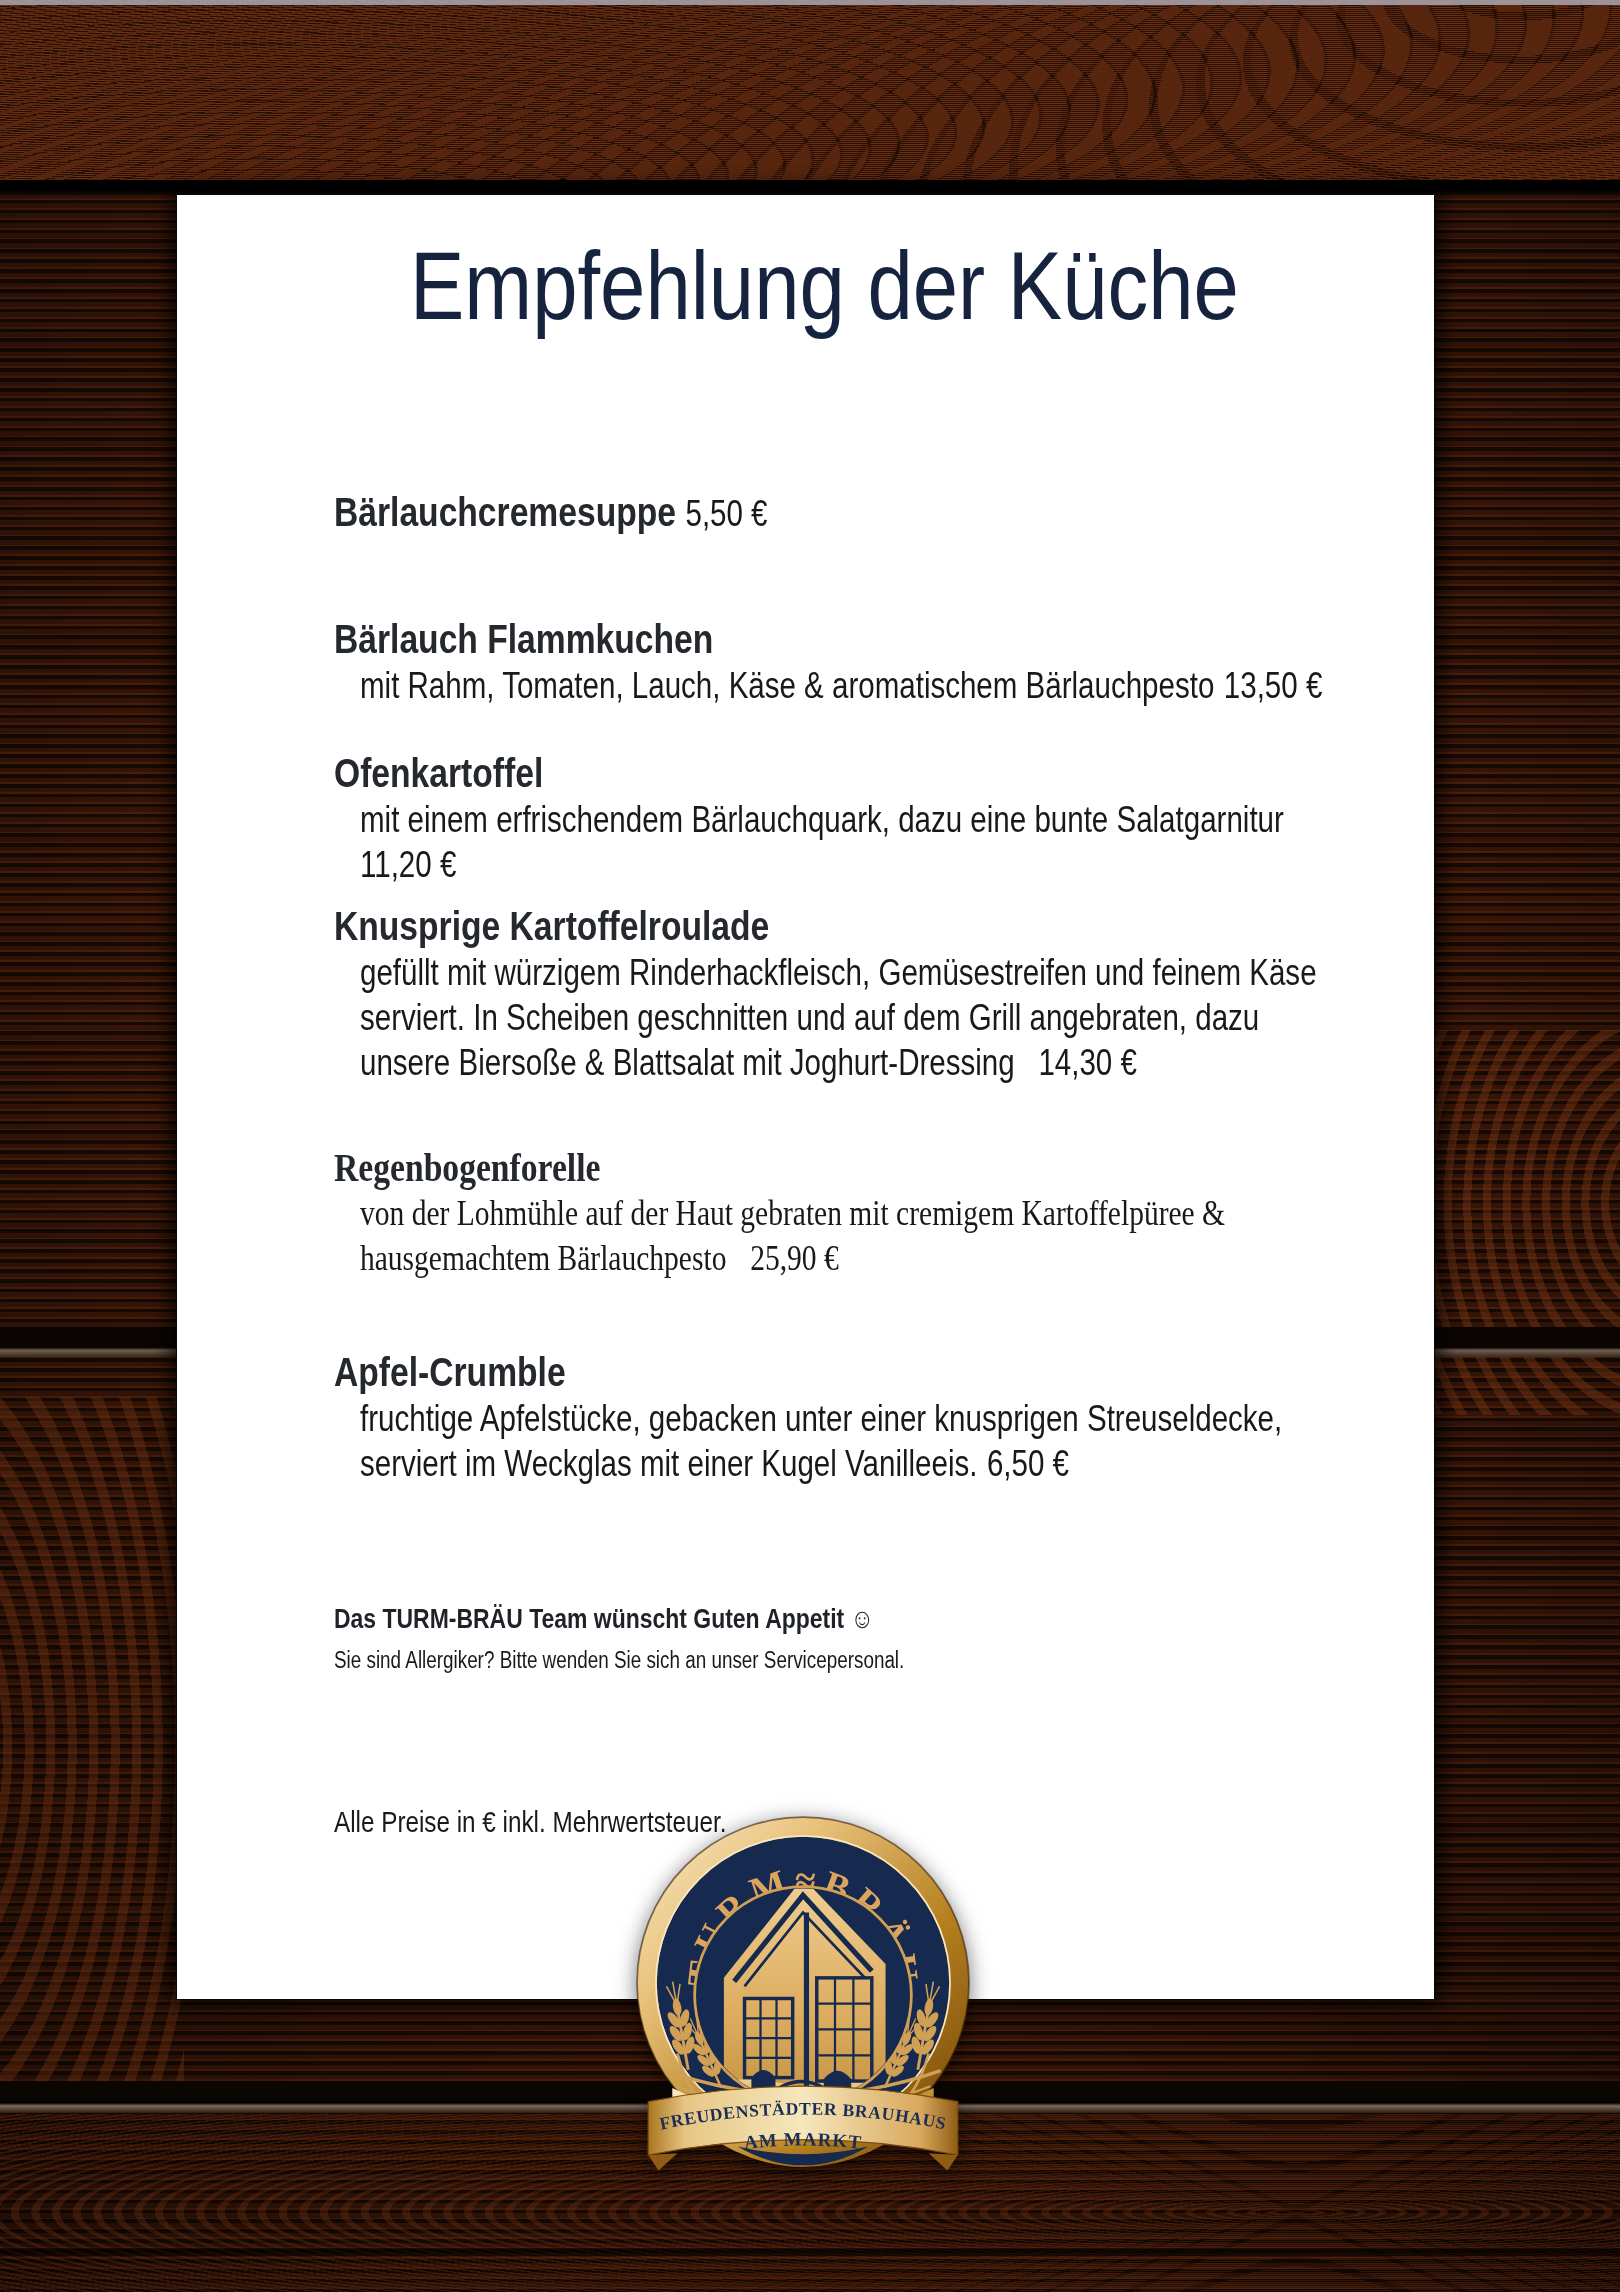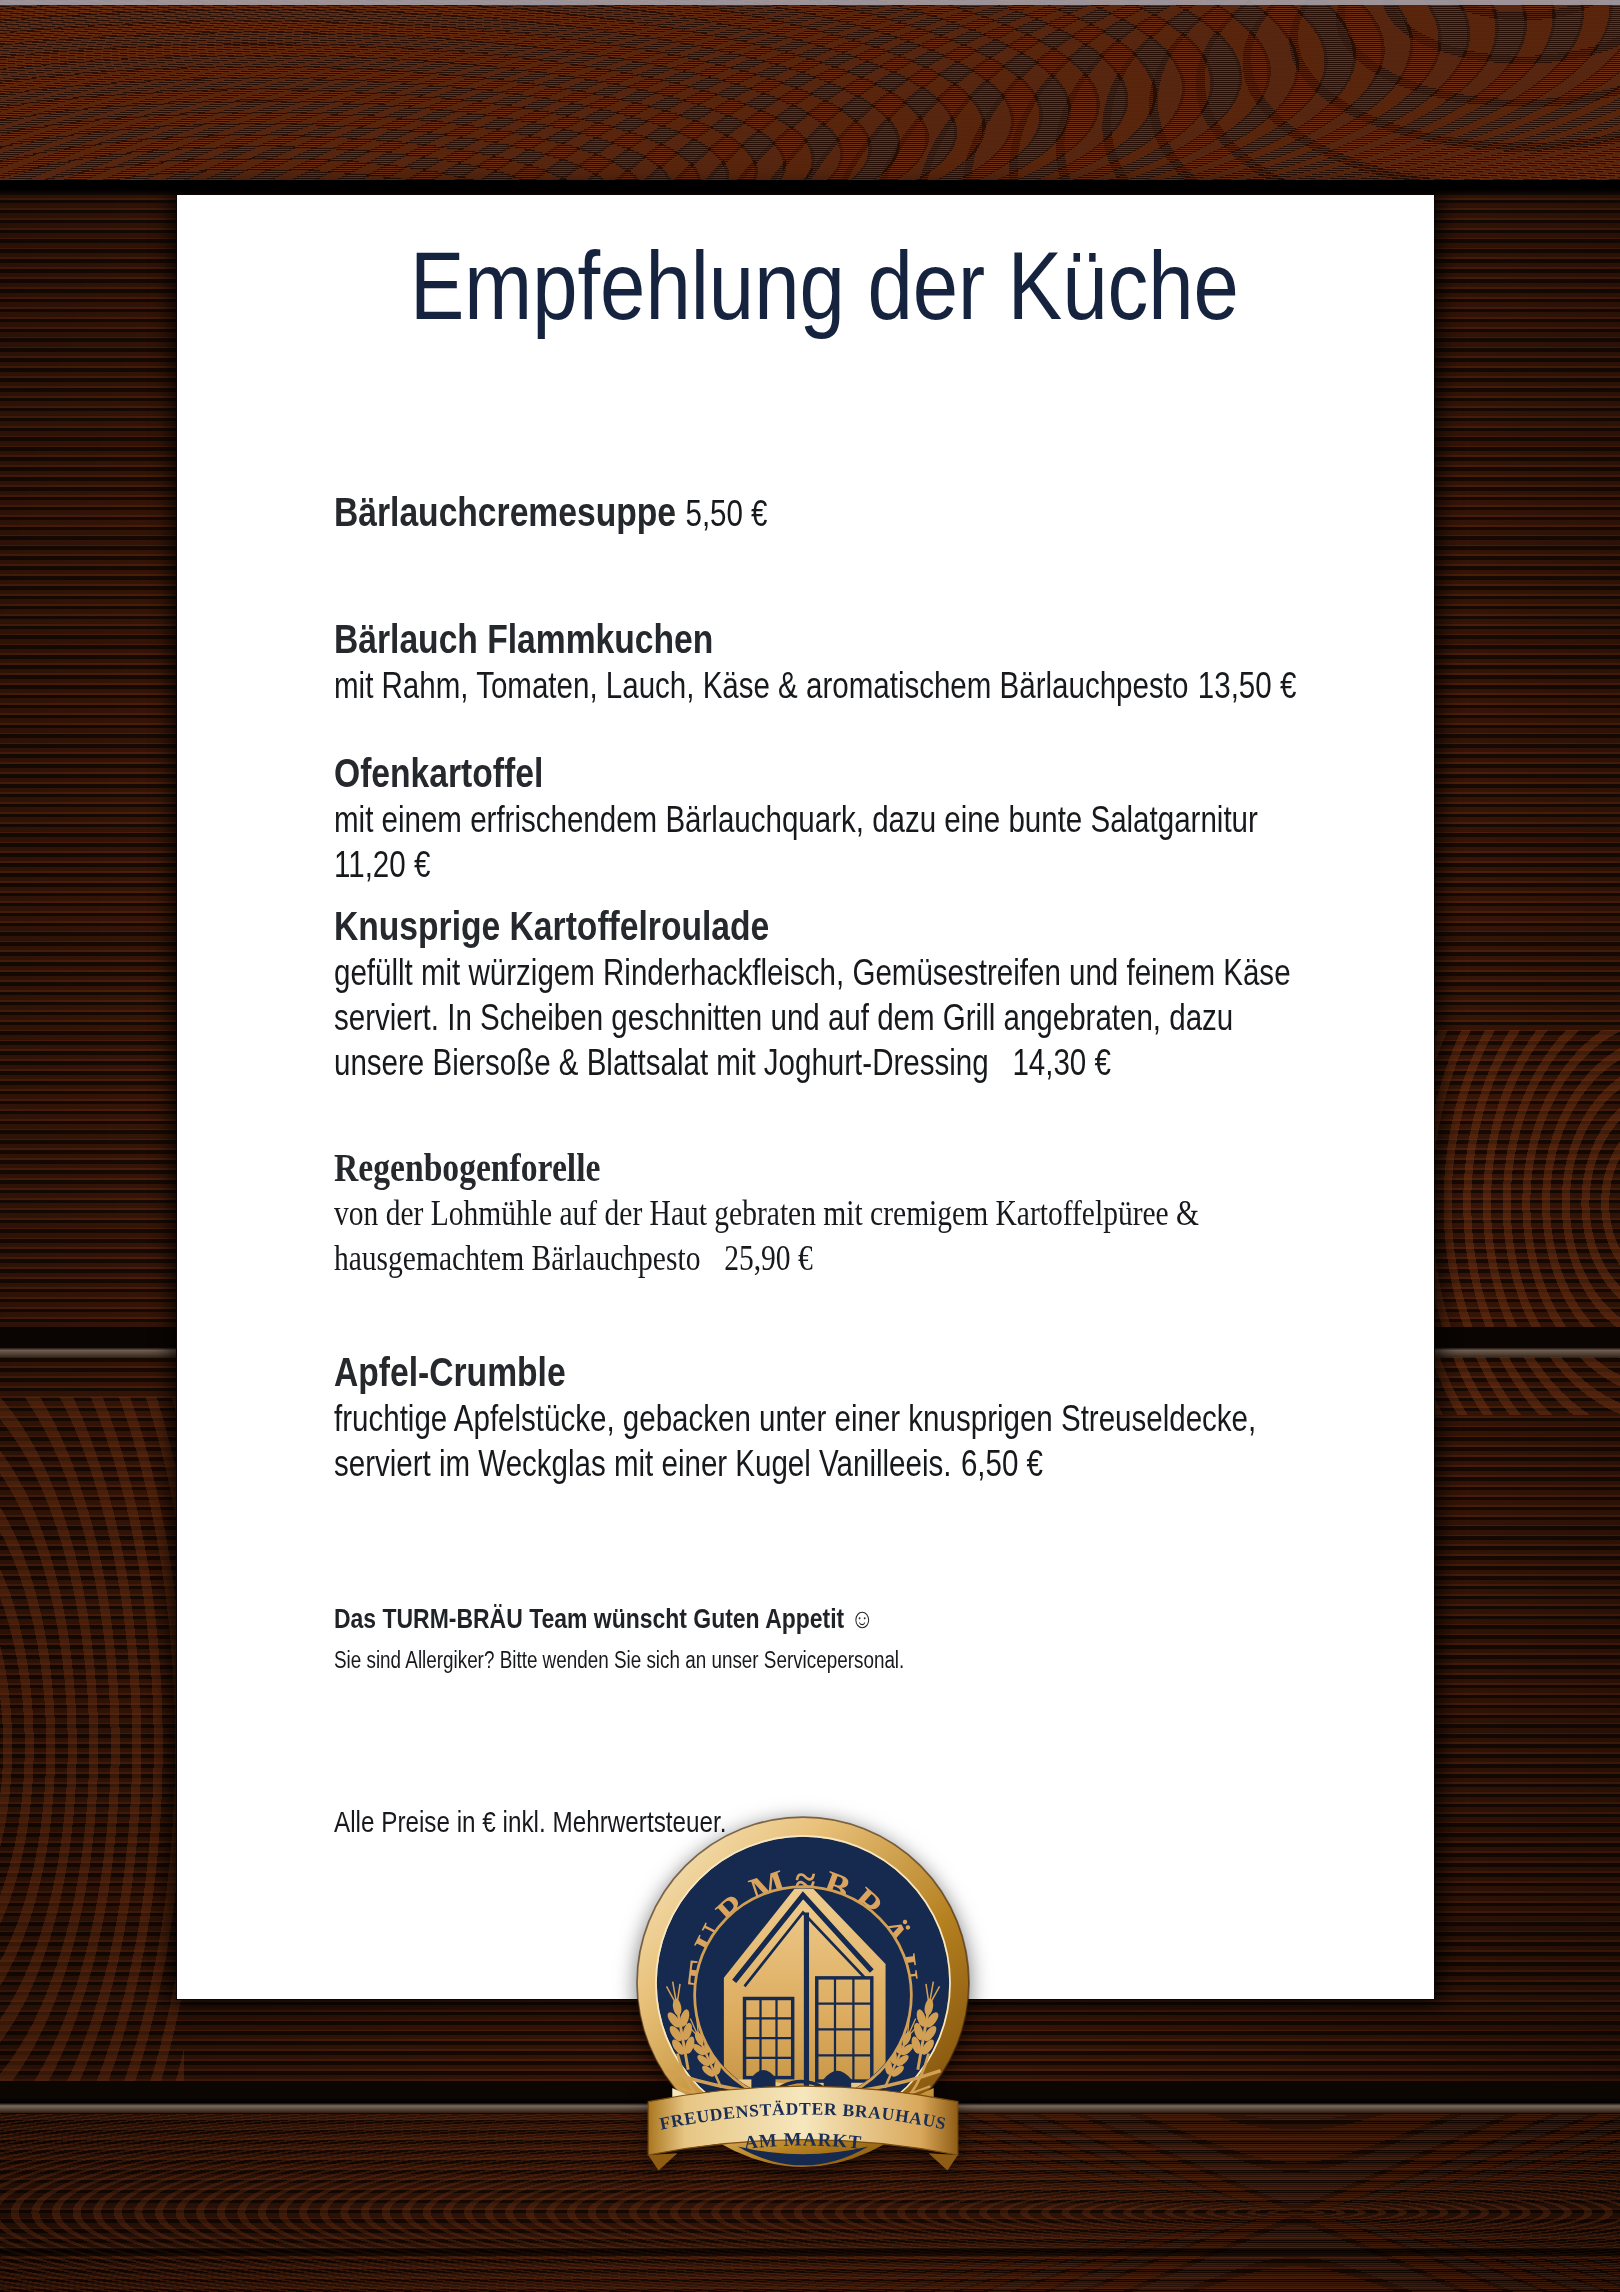--- a/index.html
+++ b/index.html
@@ -64,21 +64,21 @@
   }
   .page-title{
     position:absolute;top:38px;left:0;right:0;text-align:center;
     font-size:97px;font-weight:400;color:var(--title-navy);
     white-space:nowrap;line-height:1.1;padding-left:38px;
   }
   .page-title .cond-c{display:inline-block;transform:scaleX(0.84);transform-origin:50% 50%;}
 
   .menu-item{position:absolute;left:157px;white-space:nowrap;}
   .item-name-line{line-height:47px;height:47px;}
-  .item-line{font-size:36px;line-height:45px;color:var(--body);}
+  .item-line{font-size:36px;line-height:45px;color:var(--body);margin-left:26px;}
   .cond{display:inline-block;transform:scaleX(0.82);transform-origin:0 50%;white-space:nowrap;}
   .item-name{font-weight:bold;font-size:41px;color:var(--heading);}
   .item-price{font-weight:400;font-size:36px;color:var(--body);margin-left:11.6px;}
   .item-price.gap{margin-left:29px;}
 
   .team-line{position:absolute;left:157px;top:1402px;font-weight:bold;font-size:28px;color:#1f2226;line-height:43px;white-space:nowrap;}
   .allergy-line{position:absolute;left:157px;top:1446px;font-size:23px;color:var(--body);line-height:39px;white-space:nowrap;}
   .footer-note{position:absolute;left:157px;top:1608px;font-size:29.6px;color:var(--body);line-height:38px;white-space:nowrap;}
 
   

